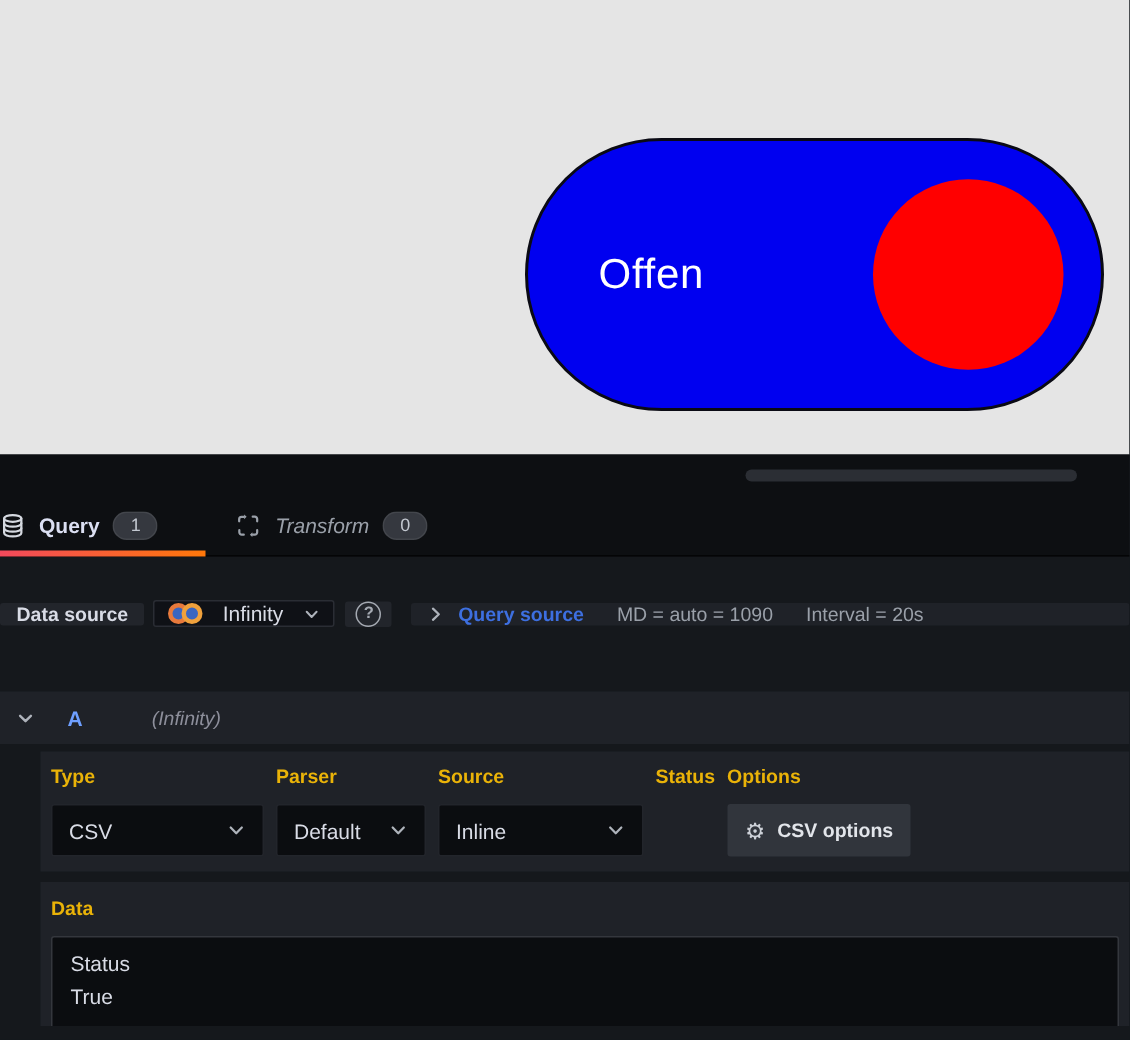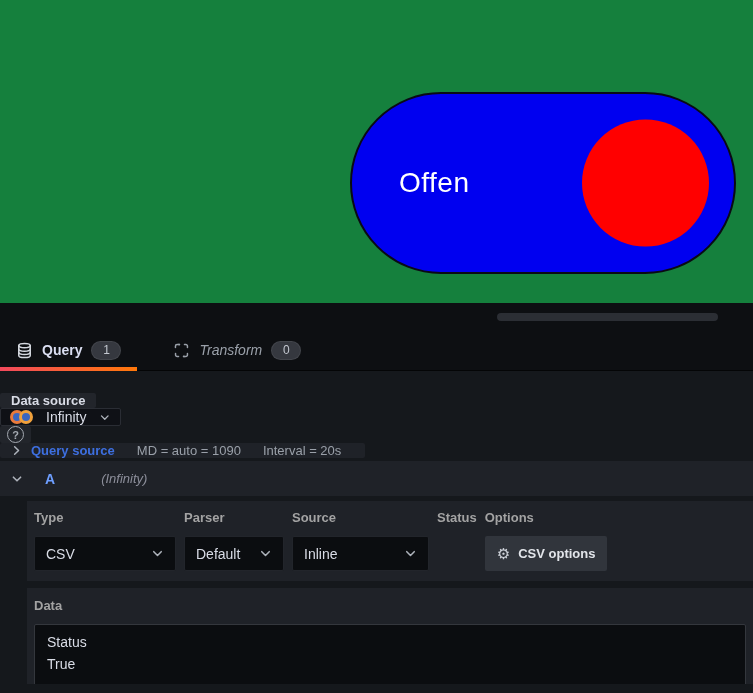--- a/index.html
+++ b/index.html
@@ -5,21 +5,21 @@
   * { margin:0; padding:0; box-sizing:border-box; }
   html,body { width:753px; height:693px; overflow:hidden; }
   body {
     background:#15181c;
     font-family:"Liberation Sans", sans-serif;
     color:#ccccdc;
     position:relative;
   }
 
   
-  .panel-area { height:303px; background:#15803d; position:relative; }
+  .panel-area { height:303px; background:#e5e5e5; position:relative; }
   .toggle-pill {
     position:absolute; left:350px; top:92px; width:386px; height:182px;
     background:#0000f0; border-radius:95px; border:2px solid #0a0a14;
   }
   .pill-label {
     position:absolute; left:47px; top:50%; transform:translateY(-50%);
     font-size:28px; color:#ffffff; letter-spacing:0.5px;
   }
   .pill-knob {
     position:absolute; right:25px; top:50%; transform:translateY(-50%);
@@ -27,40 +27,40 @@
   }
 
   
   .scroll-strip { height:27px; background:#0d0f12; position:relative; }
   .h-scrollbar {
     position:absolute; left:497px; top:10px; width:221px; height:8px;
     border-radius:4px; background:#2b2e34;
   }
   .tab-bar {
     height:41px; background:#0d0f12; border-bottom:1px solid #040506;
-    display:flex; align-items:center; padding-left:16px; position:relative;
+    display:flex; align-items:center; padding-left:0; position:relative;
   }
   .tab { display:flex; align-items:center; gap:9px; height:100%; cursor:pointer; }
   .tab + .tab { margin-left:52px; }
   .tab-label { font-size:14px; }
   .tab-active .tab-label { color:#dbdff2; font-weight:700; }
   .tab-inactive .tab-label { color:#9aa0a9; font-weight:400;font-style:italic; }
   .badge {
     min-width:30px; height:19px; padding:0 9px; border-radius:10px;
     background:#35383f; border:1px solid rgba(255,255,255,0.07);
     color:#c3c8d0; font-size:12px; display:flex; align-items:center; justify-content:center;
   }
   .active-underline {
     position:absolute; left:0; bottom:-1px; width:137px; height:4px;
     background:linear-gradient(90deg,#f2495c 0%,#ff780a 100%);
   }
 
   
   .pane { padding-top:22px; }
-  .ds-row { display:flex; align-items:flex-start; height:32px;flex-direction:column; }
+  .ds-row { display:flex; align-items:center; height:32px; }
   .chip {
     background:#22252b; border-radius:2px; display:flex; align-items:center;
     padding:0 11px; font-size:13px; font-weight:700; color:#d9dce6; margin-right:6px;
   }
   .ds-picker {
     width:121px; background:#0f1116; border:1px solid #2a2d34; border-radius:2px;
     display:flex; align-items:center; padding:0 9px; gap:13px; margin-right:7px; cursor:pointer;
   }
   .ds-picker-value { font-size:14px; color:#d9dce6; flex:1; }
   .infinity-icon { display:flex; align-items:center; }
@@ -91,21 +91,21 @@
     display:flex; align-items:center; padding-left:10px;
   }
   .collapse-ico { margin-right:21px; display:flex; cursor:pointer; }
   .ref-id { color:#6e9fff; font-size:14px; font-weight:700; margin-right:46px; }
   .ds-hint { color:#8d8f9b; font-size:13px; font-style:italic; }
 
   .query-body { margin-left:27px; margin-top:5px; }
   .fields-block { background:#1f2228; padding:7px 0 10px 7px; }
   .fields-row { display:flex; gap:8px; align-items:flex-start; }
   .field-label {
-    display:block; font-size:13px; font-weight:700; color:#a3a3a3;
+    display:block; font-size:13px; font-weight:700; color:#eab308;
     line-height:20px; margin-bottom:8px;
   }
   .control {
     height:35px; background:#0b0d10; border:1px solid #22252b; border-radius:2px;
     display:flex; align-items:center; justify-content:space-between;
     padding:0 11px; font-size:14px; color:#d9dce6; cursor:pointer;
   }
   .w-type   { width:142px; }
   .w-source { width:137px; }
   .w-parser { width:100px; }

